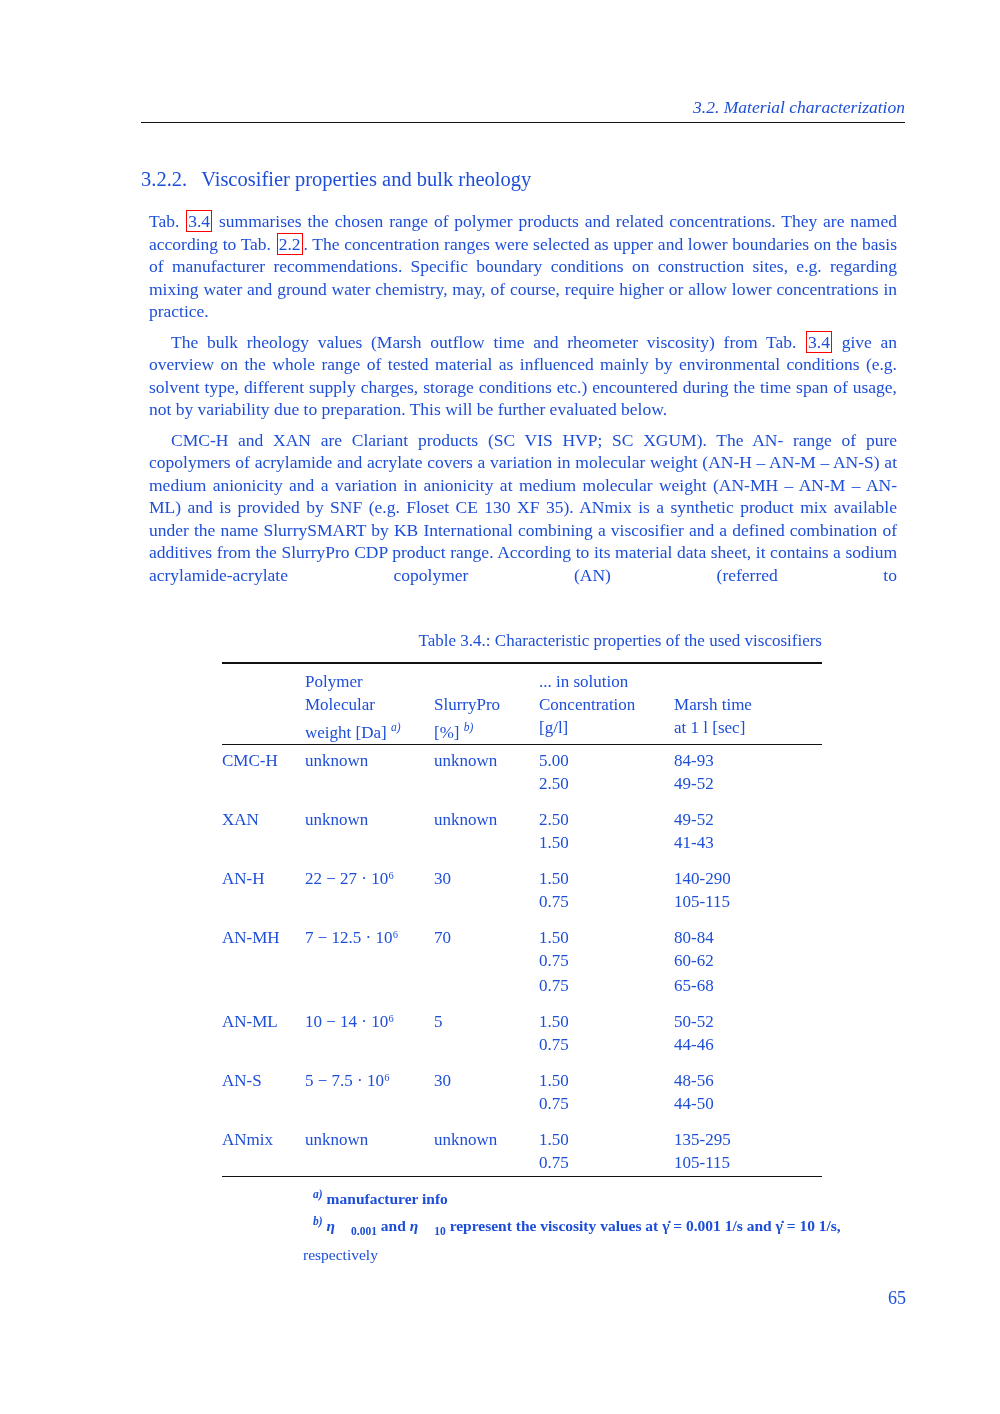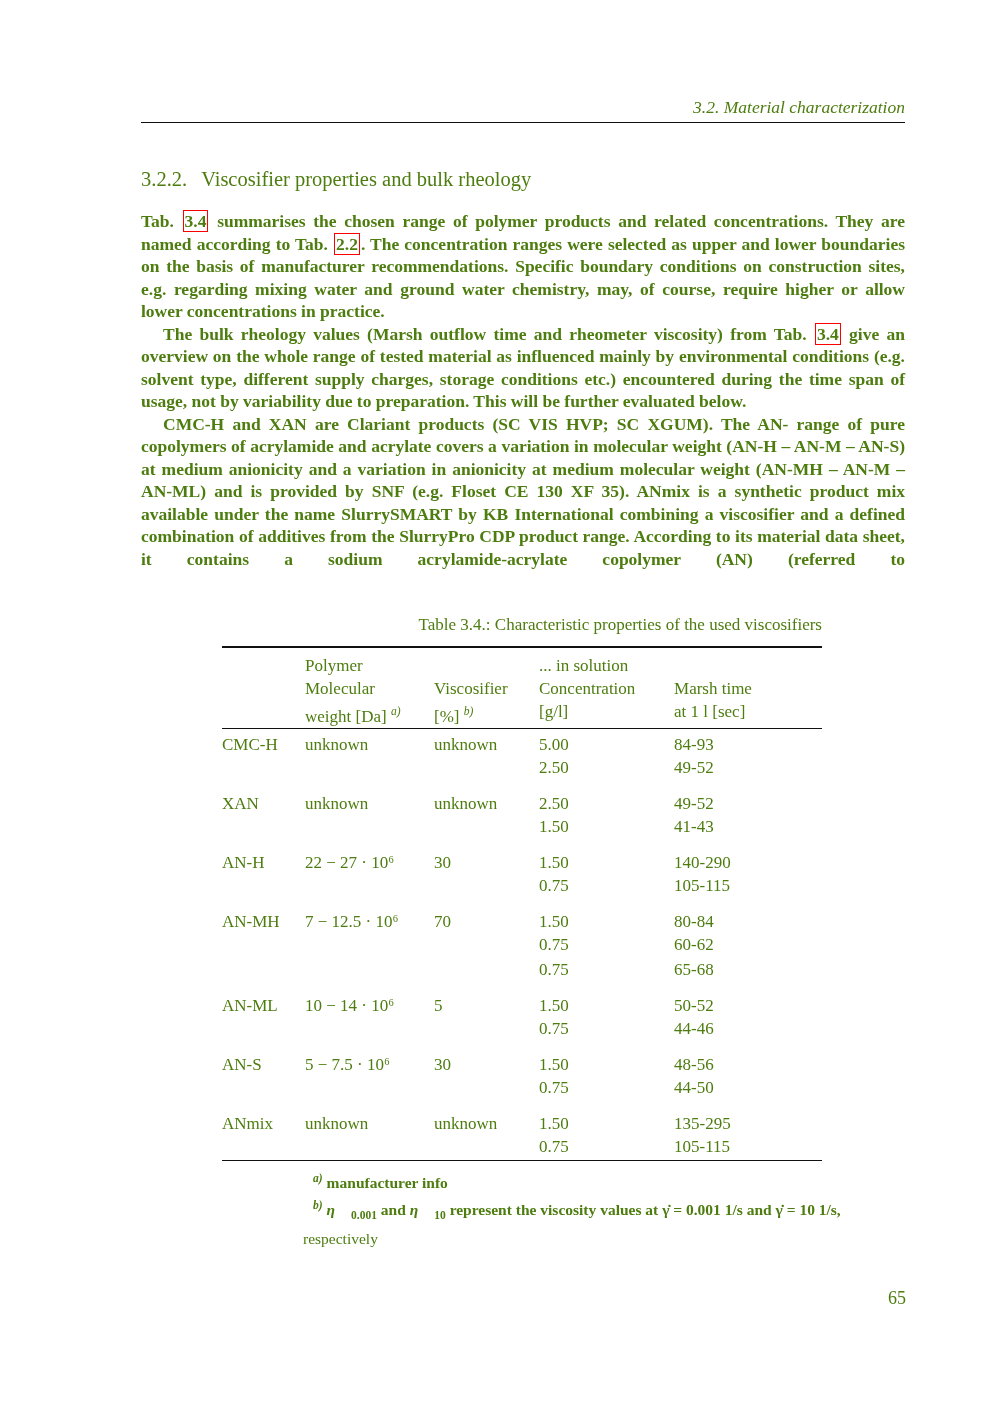--- a/index.html
+++ b/index.html
@@ -5,21 +5,21 @@
   html, body {
     margin: 0;
     padding: 0;
     background: #ffffff;
   }
   .page {
     position: relative;
     width: 1000px;
     height: 1414px;
     background: #ffffff;
-    color: #4d7c0f;
+    color: #1d4ed8;
     font-family: "Liberation Serif", "DejaVu Serif", serif;
     overflow: hidden;
     box-sizing: border-box;
     padding: 0 95px 0 141px;
   }
   
   .running-header {
     margin-top: 96px;
     padding-bottom: 4px;
     border-bottom: 1.5px solid #111;
@@ -36,23 +36,22 @@
     line-height: 24px;
   }
   .section-heading .h-num { margin-right: 14px; }
   
   .body-text {
     margin-top: 19px;
     font-size: 17.5px;
     line-height: 22.5px;
   }
   .body-text p {
-    margin: 0;
+    margin: 8px;
     text-align: justify;
-    font-weight: bold;
   }
   .body-text p.indent { text-indent: 22px; }
   .body-text p.justify-last { text-align-last: justify; }
   .ref-box {
     border: 1px solid #ff0000;
     padding: 0 1px;
     margin: 0 1px;
   }
   
   .table-block {
@@ -150,21 +149,21 @@
       </colgroup>
       <thead>
         <tr class="group-row">
           <th></th>
           <th class="span-center span-polymer" colspan="2">Polymer</th>
           <th class="span-center span-solution" colspan="2">... in solution</th>
         </tr>
         <tr>
           <th></th>
           <th>Molecular</th>
-          <th>Viscosifier</th>
+          <th>SlurryPro</th>
           <th>Concentration</th>
           <th>Marsh time</th>
         </tr>
         <tr class="header-last">
           <th></th>
           <th><span>weight [Da]</span> <sup class="fn-mark">a)</sup></th>
           <th><span>[%]</span> <sup class="fn-mark">b)</sup></th>
           <th>[g/l]</th>
           <th>at 1 l [sec]</th>
         </tr>

